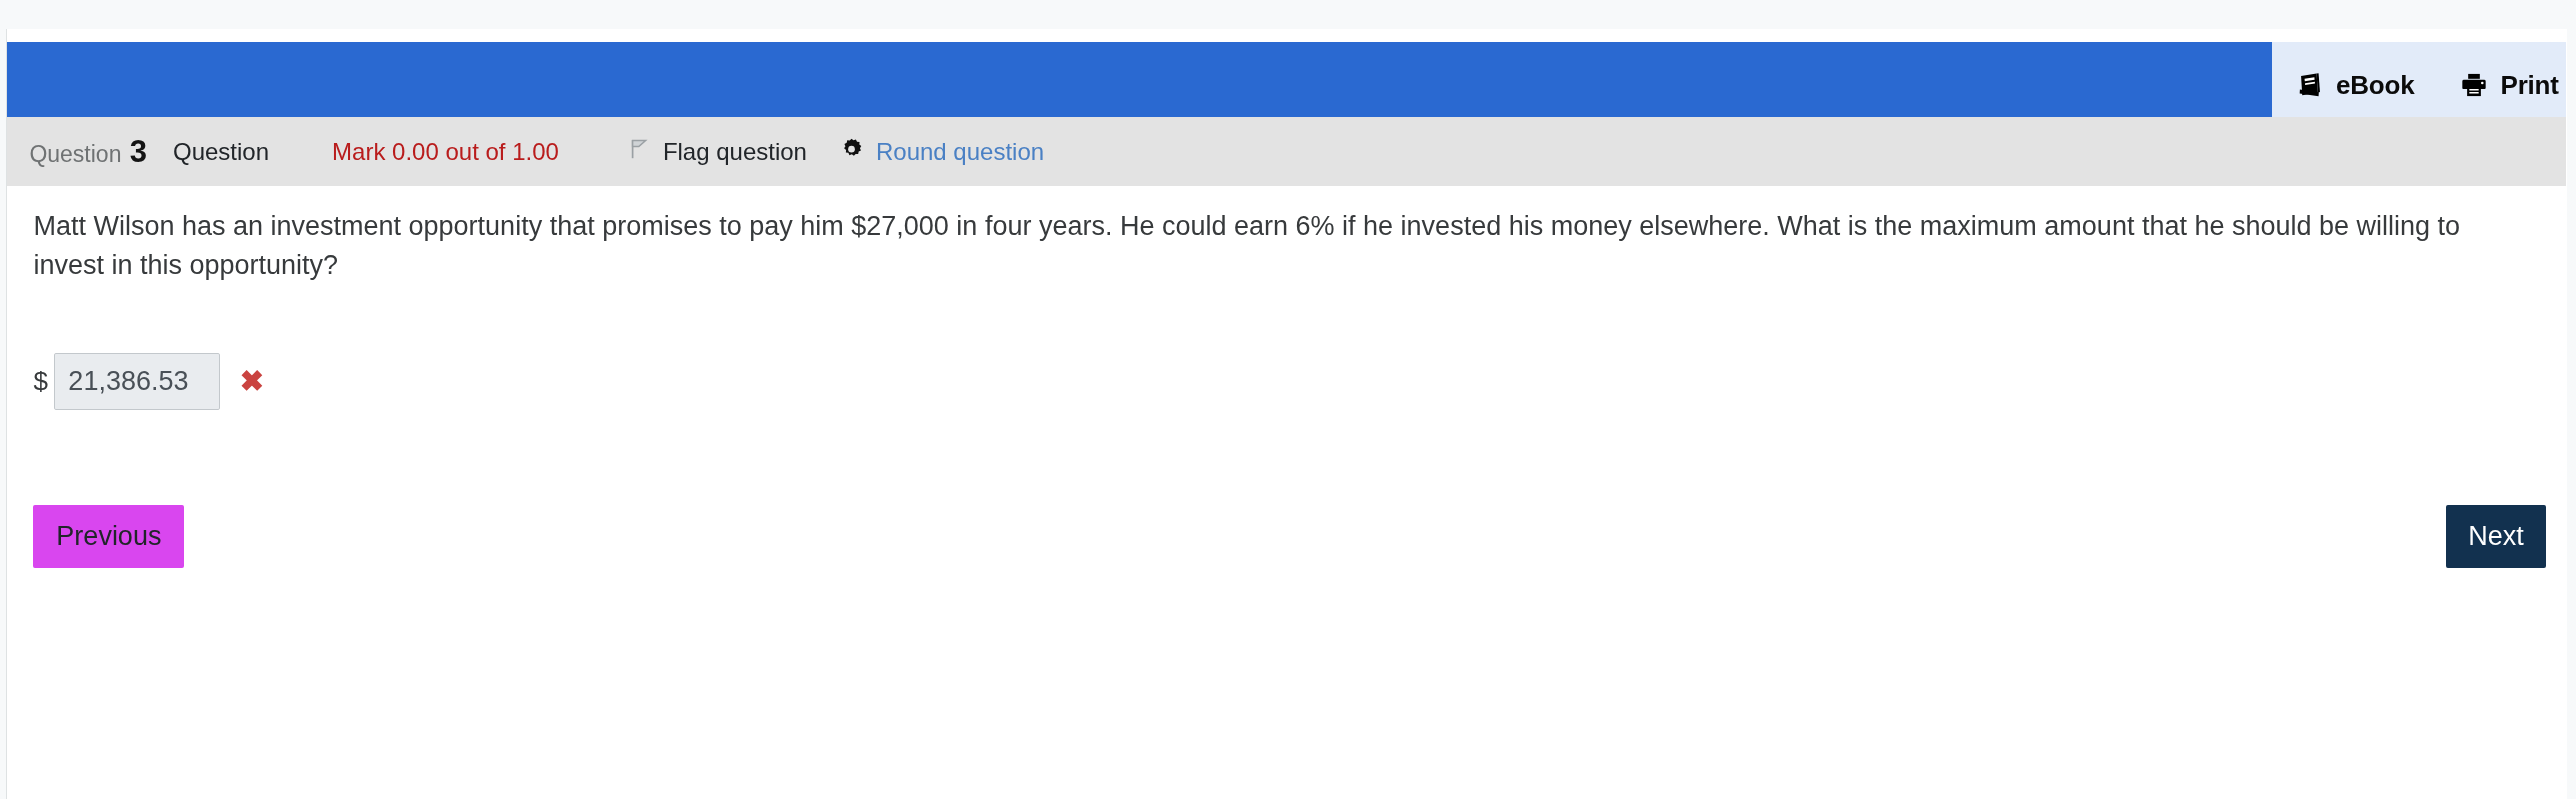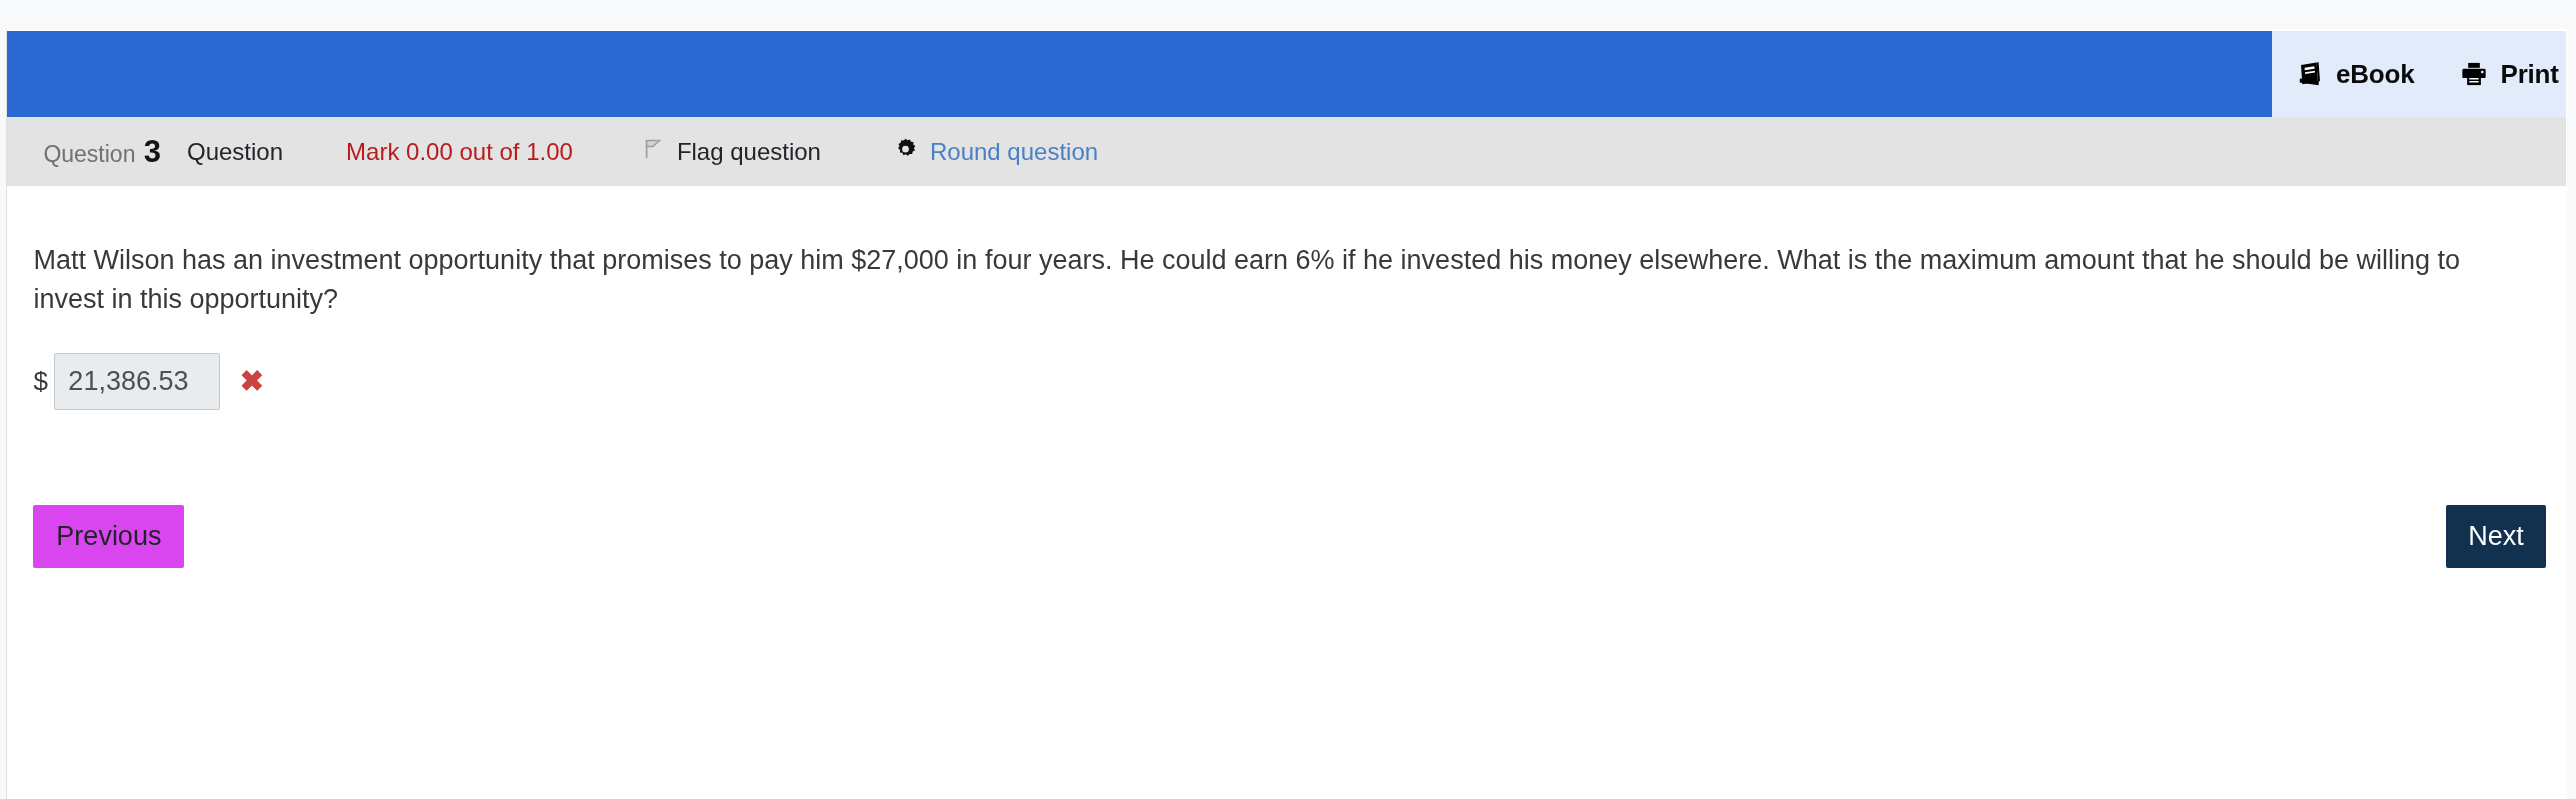--- a/index.html
+++ b/index.html
@@ -34,21 +34,21 @@
     height: 771px;
     background: #ffffff;
     border-left: 1.9px solid #dee2e3;
     box-sizing: border-box;
   }
 
   
   .topbar {
     position: absolute;
     left: 7.4px;
-    top: 31px;
+    top: 42px;
     width: 2559px;
     height: 86px;
     display: flex;
     align-items: stretch;
     background: #2a69d1;
   }
   .topbar-blue {
     flex: 1 1 auto;
     background: #2a69d1;
   }
@@ -79,21 +79,21 @@
   
   .infobar {
     position: absolute;
     left: 7.4px;
     top: 117px;
     width: 2559px;
     height: 70px;
     background: #e3e3e3;
     display: flex;
     align-items: center;
-    padding-left: 36px;
+    padding-left: 22px;
     box-sizing: border-box;
     gap: 0px;
   }
   .qno {
     display: flex;
     align-items: baseline;
     gap: 8.3px;
     margin-right: 26px;
   }
   .qno-label {
@@ -116,42 +116,41 @@
     color: #b91c1c;
     margin-right: 68px;
   }
   .flaglink, .editlink {
     display: flex;
     align-items: center;
     gap: 12px;
     font-size: 24px;
     cursor: pointer;
   }
-  .flaglink { color: #212529; margin-right: 72px; }
+  .flaglink { color: #212529; margin-right: 32px; }
   .editlink { color: #4a80c4; }
 
   
   .qbody {
     position: absolute;
     left: 7.4px;
     top: 186px;
     width: 2559px;
     bottom: 0;
     background: #ffffff;
     box-sizing: border-box;
   }
   .qtext {
     position: absolute;
     left: 26px;
     top: 21.3px;
     width: 2485px;
     font-size: 27px;
     line-height: 1.43;
     color: #373a3c;
-    margin-top: 34px;
   }
   .qinstruction {
     position: absolute;
     left: 26px;
     top: 115px;
     font-size: 27px;
     font-weight: bold;
     color: #373a3c;
   }
 

